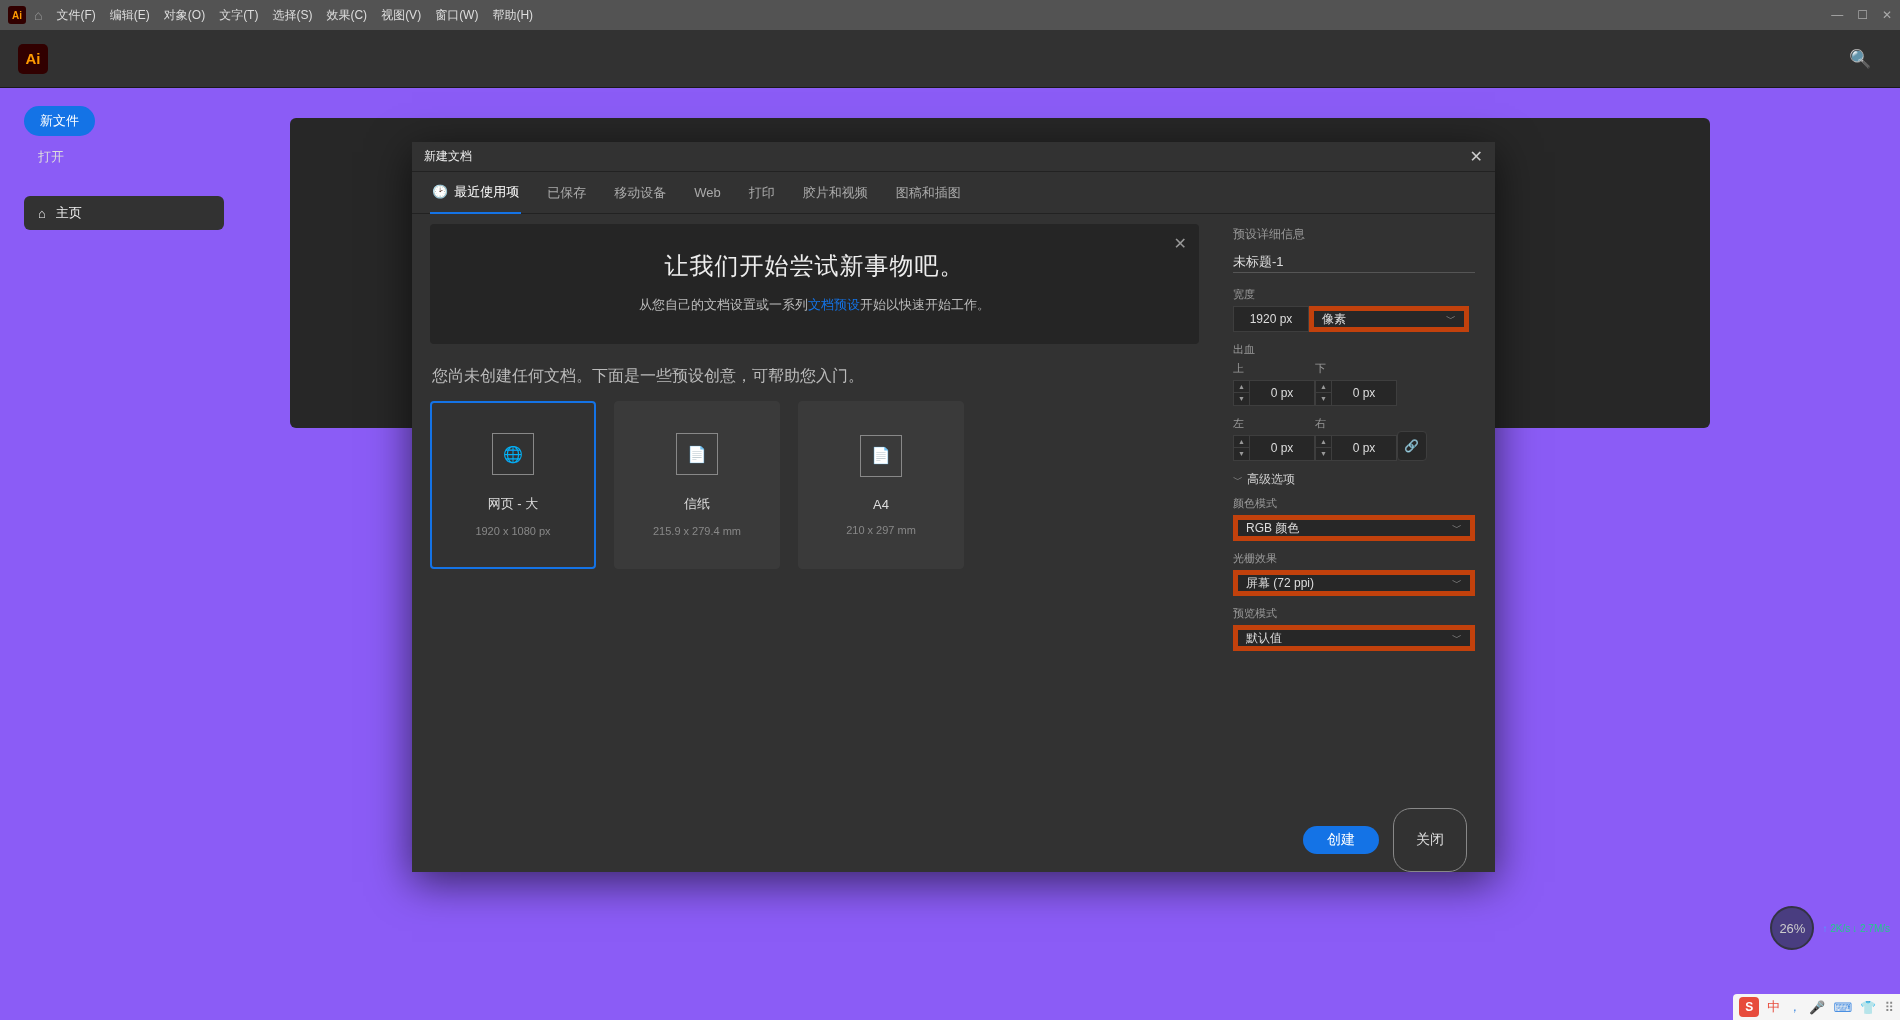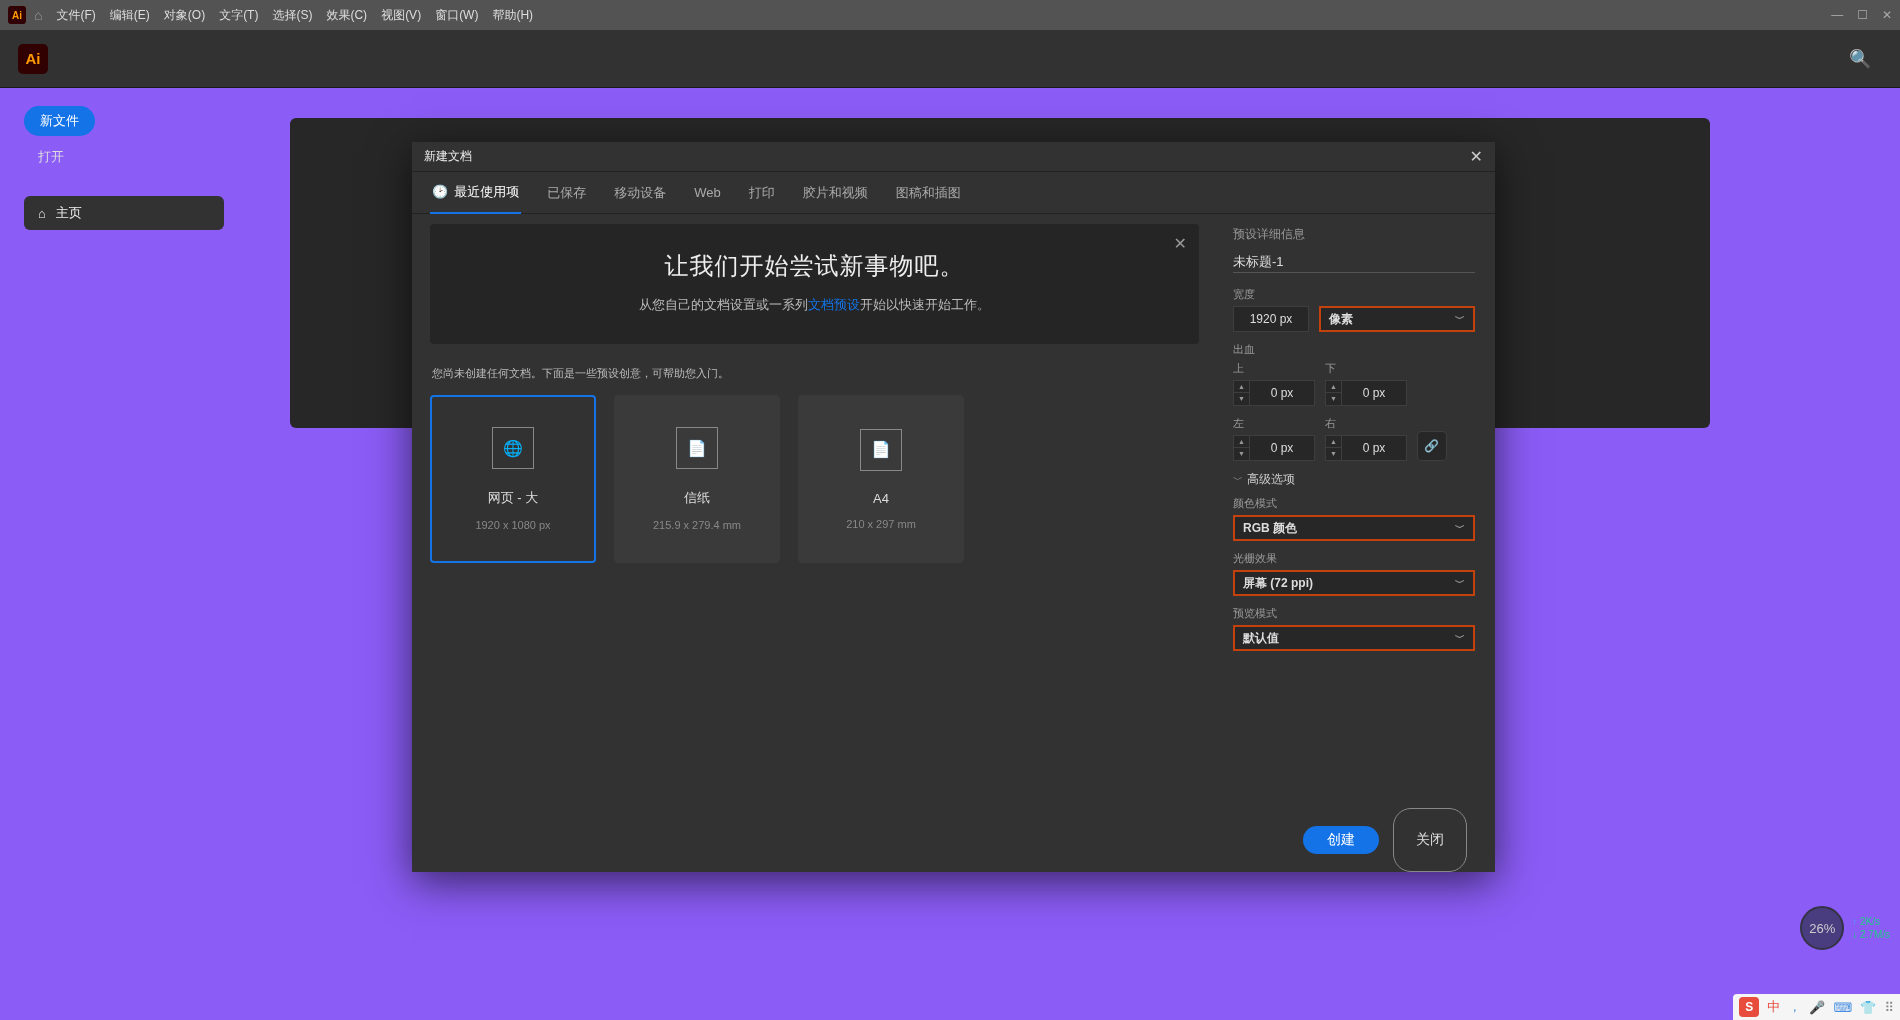--- a/index.html
+++ b/index.html
@@ -43,58 +43,58 @@
 .dialog-tabs .clock { font-size: 13px; }
 
 .dialog-body { flex: 1; display: flex; }
 .presets-panel { flex: 1; padding: 0 18px 18px 18px; display: flex; flex-direction: column; }
 .hero { background: #252525; border-radius: 4px; margin-top: 10px; padding: 26px 20px 30px 20px; text-align: center; position: relative; }
 .hero .close-hero { position: absolute; right: 12px; top: 10px; color: #999; font-size: 16px; }
 .hero h1 { font-size: 24px; font-weight: 300; color: #eee; margin-bottom: 14px; letter-spacing: 1px; }
 .hero p { font-size: 13px; color: #bbb; }
 .hero p a { color: #1473e6; text-decoration: none; }
 
-.presets-caption { font-size: 11px; color: #bbb; margin: 22px 0 14px 2px; }
+.presets-caption { font-size: 16px; color: #bbb; margin: 22px 0 14px 2px; }
 .preset-grid { display: flex; gap: 18px; }
 .preset-card { width: 166px; height: 168px; background: #3a3a3a; border: 1px solid #3a3a3a; border-radius: 4px; display: flex; flex-direction: column; align-items: center; justify-content: center; }
 .preset-card.selected { border: 2px solid #1473e6; background: #323232; }
 .preset-card .picon { width: 42px; height: 42px; border: 1px solid #888; display:flex; align-items:center; justify-content:center; color:#aaa; margin-bottom: 20px; }
 .preset-card .ptitle { font-size: 13px; color: #ddd; margin-bottom: 12px; }
 .preset-card .psub { font-size: 11px; color: #888; }
 
 
 .details { width: 278px; padding: 12px 20px 0 16px; font-size: 12px; color: #bbb; }
 .details .sec-title { color: #999; font-size: 12px; margin-bottom: 8px; }
 .details input[type=text].name { width: 100%; background: transparent; border: none; border-bottom: 1px solid #555; color: #ddd; font-size: 13px; padding: 3px 0; margin-bottom: 14px; }
 .details .label { font-size: 11px; color: #999; margin-bottom: 4px; }
-.row { display: flex; gap: 10px; margin-bottom: 10px; align-items:flex-end;}
+.row { display: flex; margin-bottom: 10px; align-items:flex-end;}
 .col { display:flex; flex-direction: column; }
 .inpbox { display:flex; align-items:center; background: #272727; border: 1px solid #3e3e3e; height: 26px; }
 .inpbox input { background: transparent; border: none; color: #ddd; width: 64px; text-align: center; font-size: 12px; height: 100%; }
 .inpbox.wide input { width: 74px; }
 .stepper { width: 16px; display:flex; flex-direction:column; border-right:1px solid #3e3e3e;}
 .stepper span { height:12px; font-size:7px; color:#999; text-align:center; line-height:12px; border-bottom:1px solid #3e3e3e;}
 .stepper span:last-child{border:none;}
-.select { background:#272727; border:2px solid #c2410c; height:26px; display:flex; align-items:center; padding:0 8px; justify-content:space-between; color:#ddd; font-size:12px;font-weight:bold; }
+.select { background:#272727; border:5px solid #c2410c; height:26px; display:flex; align-items:center; padding:0 8px; justify-content:space-between; color:#ddd; font-size:12px; }
 .select.wide { width: 160px; }
 .select.full { width: 100%; }
 .chev { font-size:10px; color:#999; }
 .orient { display:flex; gap:0; }
 .orient .ob { width:26px;height:26px;border:1px solid #3e3e3e;background:#272727;display:flex;align-items:center;justify-content:center;color:#999;font-size:13px;}
 .orient .ob.active { background:#1473e6; color:#fff; border-color:#1473e6;}
 .linkbtn { width:30px;height:30px;border:1px solid #3e3e3e;background:#272727;display:flex;align-items:center;justify-content:center;color:#aaa;border-radius:4px;}
 .collapse-header { display:flex; align-items:center; gap:4px; color:#ccc; font-size:12px; margin:8px 0;}
 .dialog-footer { height: 64px; display:flex; align-items:center; justify-content:flex-end; gap:14px; padding-right:28px;}
 .btn-primary { background:#1473e6;color:#fff;border:none;border-radius:18px;padding:5px 24px;font-size:14px;}
 .btn-secondary { background:transparent;color:#ddd;border:1px solid #888;border-radius:18px;padding:22px 22px;font-size:14px;}
 
 
 .netwidget { position:absolute; right:10px; bottom:70px; display:flex; align-items:center; gap:8px; color:#7bb; font-size:10px;}
 .netwidget .circle { width:44px;height:44px;border-radius:50%;border:2px solid #334; display:flex;align-items:center;justify-content:center;color:#ccc;font-size:13px;background:rgba(30,40,50,.6);}
-.netwidget .stats { display:flex;flex-direction:column; gap:2px;}
+.netwidget .stats { display:flex;flex-direction:row; gap:2px;}
 .netwidget .stats span:first-child{color:#4aa3ff;}
 .netwidget .stats span:last-child{color:#22cc88;}
 .ime-bar { position:absolute; right:0; bottom:0; height:26px; background:#f5f5f5; display:flex; align-items:center; padding:0 6px; gap:8px; border-top-left-radius:4px;}
 .ime-bar .s { width:20px;height:20px;background:#e74c3c;color:#fff;border-radius:4px;display:flex;align-items:center;justify-content:center;font-size:12px;font-weight:bold;}
 .ime-bar span { font-size:13px;}
 </style>
 </head>
 <body>
 
 <div class="menubar">

